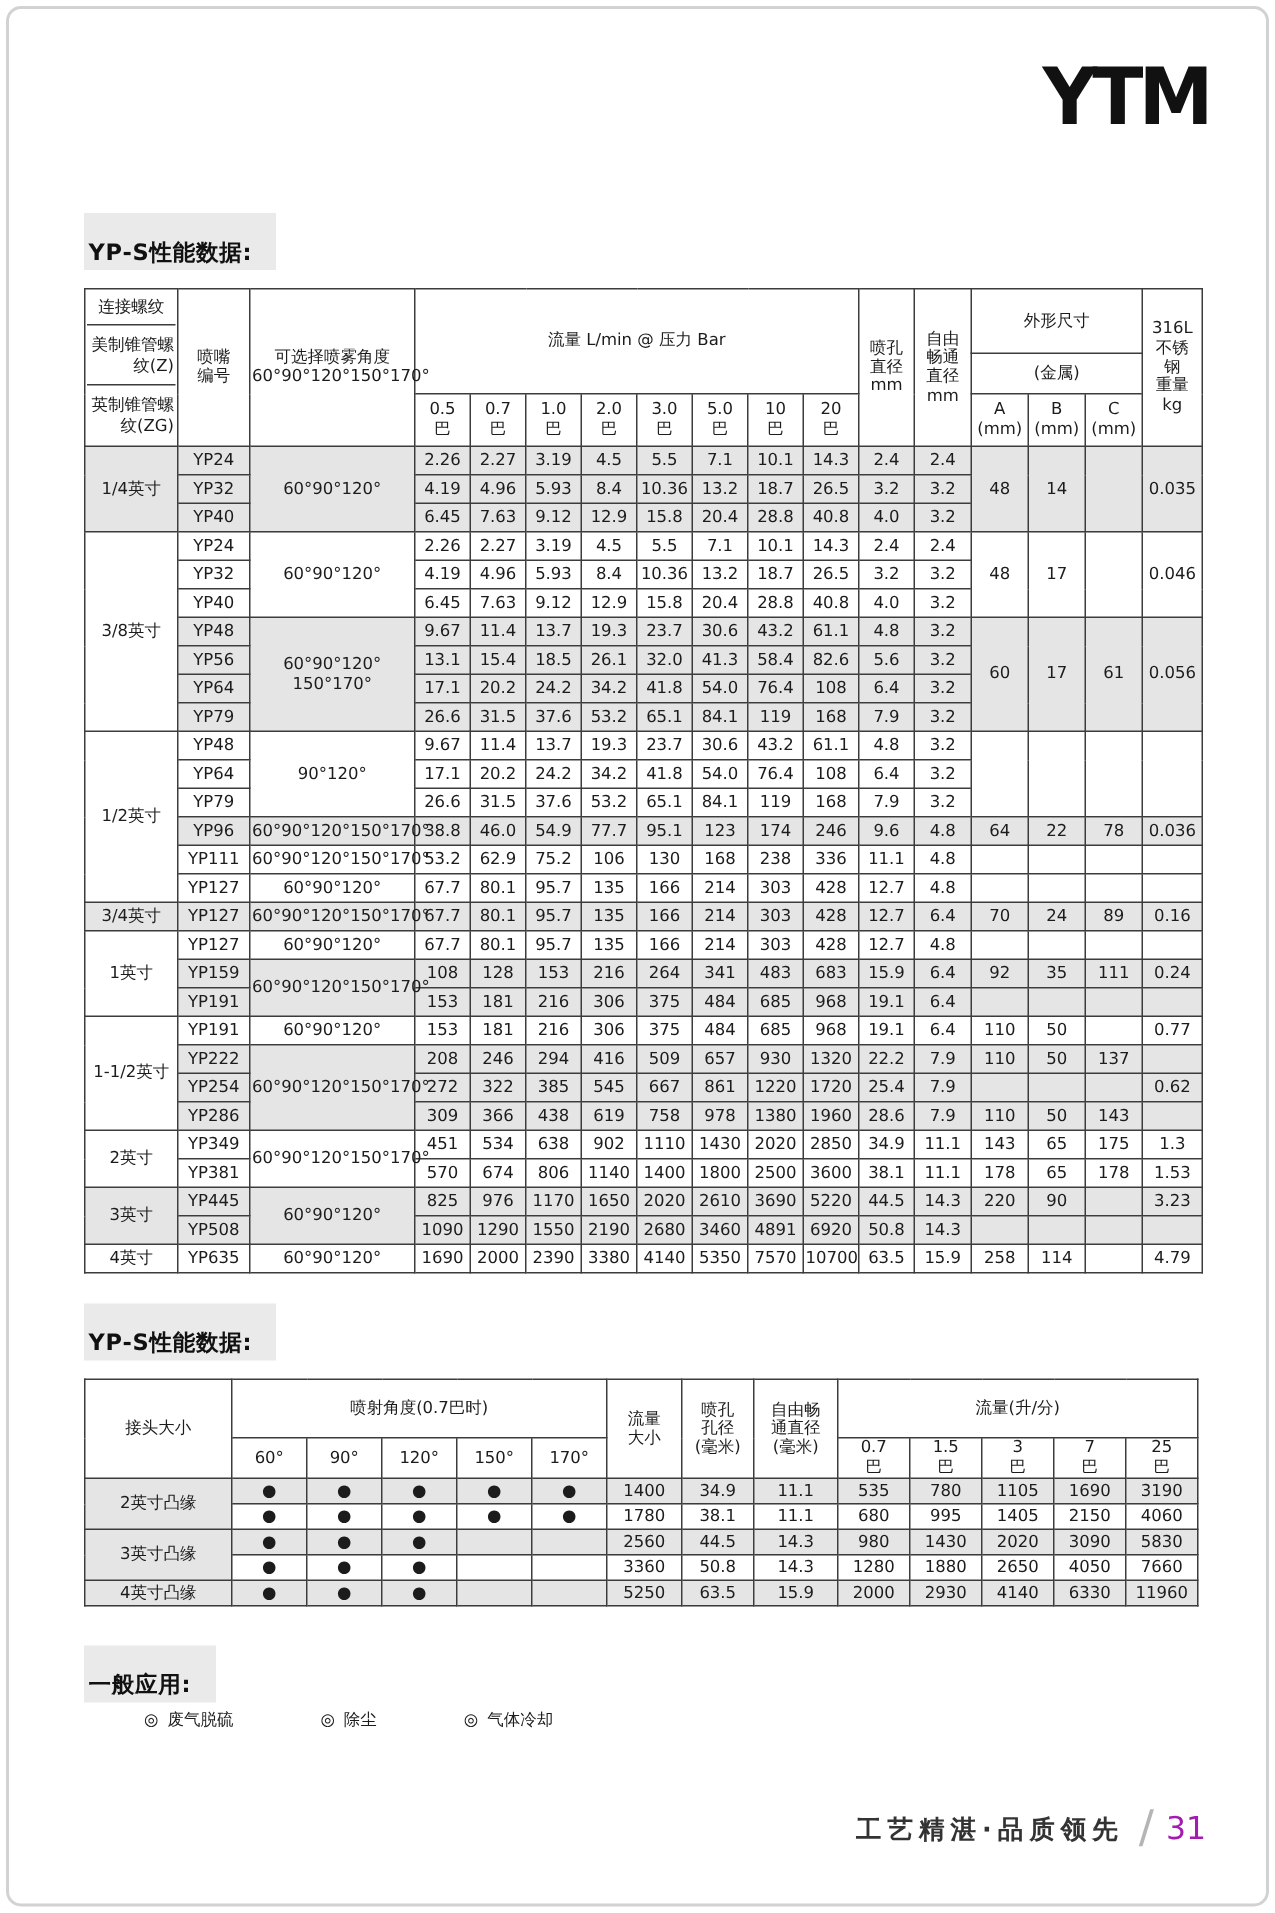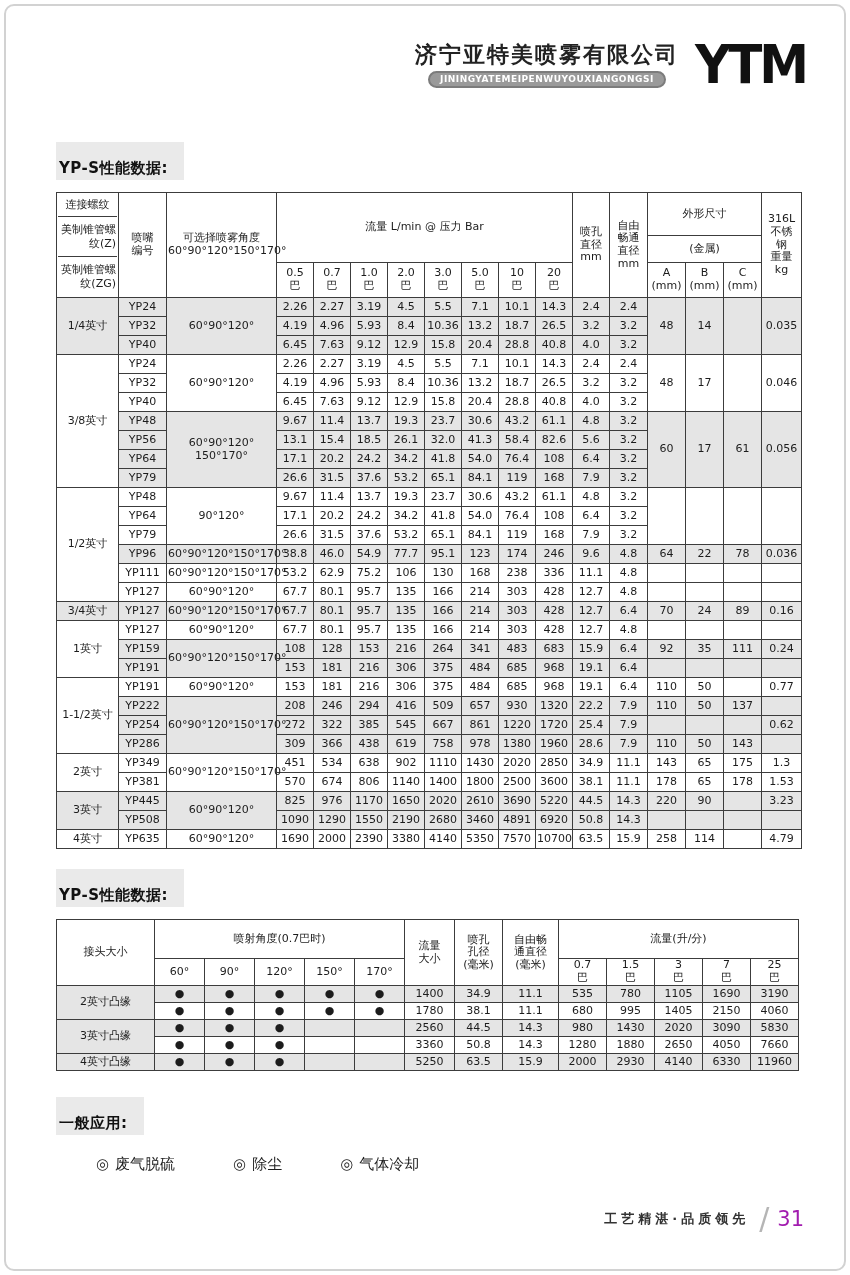--- a/index.html
+++ b/index.html
@@ -67,45 +67,41 @@
   .th-thread { padding:0; height:100px; }
   .thread-box { display:flex; flex-direction:column; height:100%;text-align:right; }
   .thread-box .tl {
     flex:1; display:flex; align-items:center; justify-content:center;
     border-bottom:1px solid #3c3c3c; padding:0 1px; line-height:1.25;
   }
   .thread-box .tl:first-child { flex:0 0 22px; }
   .thread-box .tl:last-child { border-bottom:none; }
 
   
-  .app-list { margin:20px 0 0 96px; font-size:15px; }
+  .app-list { margin:4px 0 0 96px; font-size:11px; }
   .app-item { margin-right:58px; white-space:nowrap; }
   .app-bullet { margin-right:6px; }
 
   
   .page-footer {
     position:absolute; right:46px; bottom:44px;
     display:flex; align-items:center;
   }
-  .slogan { font-size:13px; font-weight:bold; letter-spacing:4px; color:#333; }
+  .slogan { font-size:17px; font-weight:bold; letter-spacing:4px; color:#333; }
   .slash { font-size:30px; color:#b5b5b5; margin:0 8px 0 10px; line-height:0; }
   .page-number { font-size:21px; color:#a21caf; }
 </style>
 </head>
 <body>
 
 
 
 <div class="page-frame"></div>
 
 <div class="page-header">
-  <div class="brand-text">
-    <div class="company-cn">济宁亚特美喷雾有限公司</div>
-    <div class="company-badge">JININGYATEMEIPENWUYOUXIANGONGSI</div>
-  </div>
   <div class="ytm-logo">YTM</div>
 </div>
 
 <div class="section-title st1">YP-S性能数据:</div>
 
 <table id="t1">
   <colgroup>
     <col style="width:62px">
       <col style="width:48px">
       <col style="width:110px">

